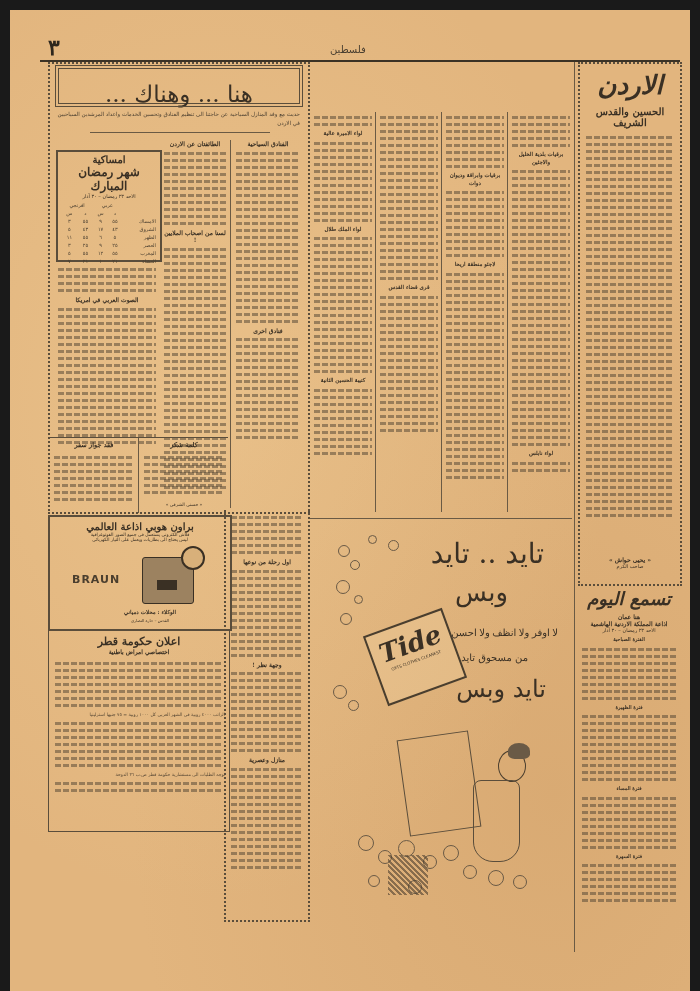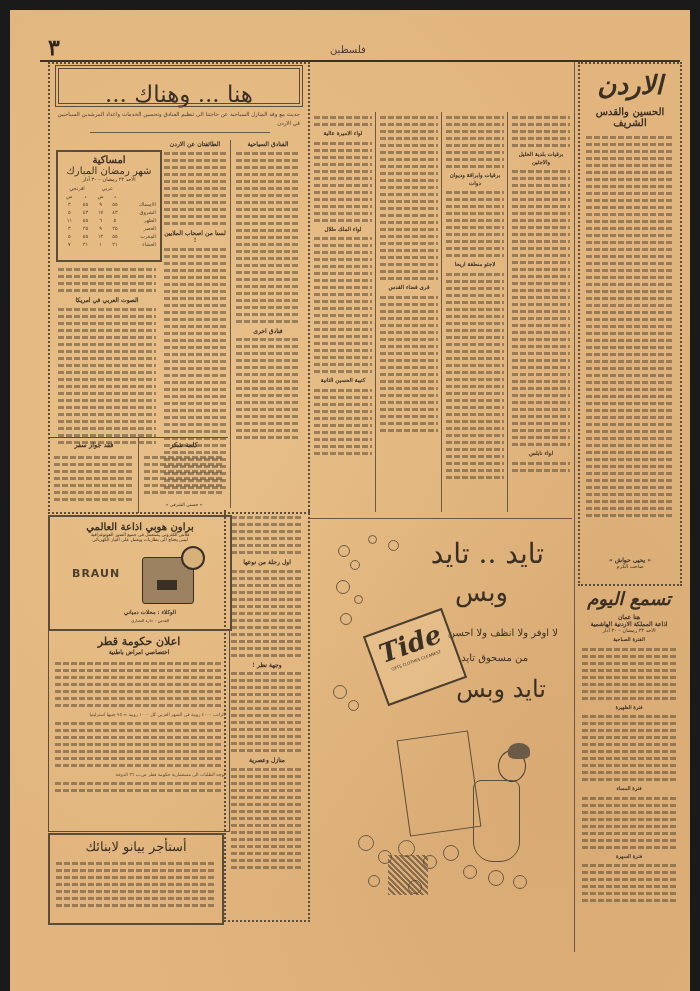--- a/index.html
+++ b/index.html
@@ -353,21 +353,21 @@
         <div class="line"></div>
         <div class="line"></div>
         <div class="line"></div>
     </div>
   </div>
   <div class="abs hrule" style="left:300px; top:508px; width:262px;"></div>
 
   <div class="abs" style="left:318px; top:515px; width:240px; height:390px;">
     <div class="ad-text abs" style="right:24px; top:12px; font-size:28px;">تايد .. تايد</div>
     <div class="ad-text abs" style="right:60px; top:52px; font-size:26px;">وبس</div>
-    <div class="ad-text abs" style="right:10px; top:102px; font-size:10px;">لا اوفر ولا انظف ولا احسن</div>
+    <div class="ad-text abs" style="right:10px; top:102px; font-size:10px;font-family:Liberation Serif, serif;">لا اوفر ولا انظف ولا احسن</div>
     <div class="ad-text abs" style="right:40px; top:127px; font-size:10px;">من مسحوق تايد</div>
     <div class="ad-text abs" style="right:22px; top:150px; font-size:24px;">تايد وبس</div>
 
     <div class="abs" style="left:45px; top:95px; width:80px; height:70px; border:2px solid #4a3e2e; transform:rotate(-20deg); background:rgba(240,210,160,.35);">
       <div style="font-family:'DejaVu Serif',serif; font-weight:bold; font-size:26px; color:#3a3024; text-align:center; margin-top:6px; font-style:italic;">Tide</div>
       <div style="font-size:4px; text-align:center; color:#3a3024;">GETS CLOTHES CLEANEST</div>
     </div>
 
     <div class="bubble" style="left:10px; top:20px; width:10px; height:10px;"></div>
     <div class="bubble" style="left:22px; top:35px; width:8px; height:8px;"></div>
@@ -400,21 +400,21 @@
 
   <div class="abs dotbox" style="left:38px; top:52px; width:258px; height:448px;">
     <div class="abs box" style="left:8px; top:4px; width:240px; height:34px; outline:1px solid #5a4d3b; outline-offset:2px;">
       <div class="heading" style="font-size:23px; font-weight:normal; margin-top:12px;text-align:center;">هنا ... وهناك ...</div>
     </div>
     <div class="abs rtl" style="left:6px; top:46px; width:244px; font-size:5.5px; line-height:9px; color:#4a3f30;">حديث مع وفد المنازل السياحية عن حاجتنا الى تنظيم الفنادق وتحسين الخدمات واعداد المرشدين السياحيين في الاردن</div>
     <div class="abs hrule" style="left:40px; top:68px; width:180px;"></div>
 
     <div class="abs box" style="left:6px; top:86px; width:102px; height:108px; border-width:2px; border-style:double;">
       <div class="heading" style="font-size:10px; margin-top:2px;">امساكية</div>
-      <div class="heading" style="font-size:10px; font-weight:normal;">شهر رمضان المبارك</div>
+      <div class="heading" style="font-size:12px; font-weight:bold;">شهر رمضان المبارك</div>
       <div class="heading" style="font-size:5px; font-weight:normal;">الاحد ٢٣ رمضان – ٣٠ آذار</div>
       <table style="width:96px; margin:2px auto 0; font-size:5px; color:#4a3f30; direction:rtl; border-collapse:collapse;">
         <tbody>
             <tr>
           <td></td>
           <td colspan="2" style="text-align:center;">عربي</td>
           <td colspan="2" style="text-align:center;">افرنجي</td>
         </tr>
         <tr>
           <td></td>
@@ -614,21 +614,21 @@
         <div class="line"></div>
         <div class="line"></div>
     </div>
     <div class="abs heading" style="left:94px; top:64px; width:84px; font-size:4.5px; font-weight:normal;">« حسني الشرفي »</div>
   </div>
 
   <div class="abs box" style="left:38px; top:505px; width:180px; height:112px; border-width:2px;">
     <div class="heading" style="font-size:10px; margin-top:4px;">براون هوبي اذاعة العالمي</div>
     <div class="heading" style="font-size:4.5px; font-weight:normal;">فلاش الكتروني يستعمل في جميع الصور الفوتوغرافية</div>
     <div class="heading" style="font-size:4.5px; font-weight:normal;">ليس يحتاج الى بطاريات ويعمل على التيار الكهربائي</div>
-    <div class="abs" style="left:22px; top:50px; font-size:11px; font-weight:bold; letter-spacing:1px; color:#4a3e2e; font-family:'DejaVu Sans',sans-serif;">BRAUN</div>
+    <div class="abs" style="left:22px; top:56px; font-size:11px; font-weight:bold; letter-spacing:1px; color:#4a3e2e; font-family:'DejaVu Sans',sans-serif;">BRAUN</div>
     <div class="abs" style="left:92px; top:40px; width:50px; height:45px; border:1px solid #3a3024; background:#9c8260; border-radius:3px;">
       <div style="position:absolute; right:-12px; top:-12px; width:20px; height:20px; border:2px solid #3a3024; border-radius:50%; background:#d8b07a;"></div>
       <div style="position:absolute; left:14px; top:22px; width:20px; height:10px; background:#3a3024;"></div>
     </div>
     <div class="abs heading" style="left:40px; top:92px; width:120px; font-size:5.5px;">الوكلاء : محلات دمياني</div>
     <div class="abs heading" style="left:40px; top:101px; width:120px; font-size:4px; font-weight:normal;">القدس – حارة النصارى</div>
   </div>
 
   <div class="abs box" style="left:38px; top:620px; width:180px; height:200px; border-width:1px;">
     <div class="heading" style="font-size:11px; margin-top:4px;">اعلان حكومة قطر</div>
@@ -648,32 +648,20 @@
         <div class="line"></div>
         <div class="line"></div>
         <div class="line"></div>
         <div class="line"></div>
       <div class="rtl" style="font-size:4.5px; line-height:7px; color:#5a4a36;">توجه الطلبات الى مستشارية حكومة قطر ص.ب ٣٦ الدوحة</div>
       <div class="line"></div>
         <div class="line"></div>
     </div>
   </div>
 
-  <div class="abs box" style="left:38px; top:823px; width:172px; height:88px; border-width:2px;">
-    <div class="heading" style="font-size:13px; font-weight:normal; margin-top:4px;">أستأجر بيانو لابنائك</div>
-    <div class="col-text" style="height:55px; margin:4px 4px;">
-      <div class="line"></div>
-        <div class="line"></div>
-        <div class="line"></div>
-        <div class="line"></div>
-        <div class="line"></div>
-        <div class="line"></div>
-        <div class="line"></div>
-    </div>
-  </div>
 
   <div class="abs dotbox" style="left:214px; top:500px; width:82px; height:410px; border-width:0 2px 2px 2px;">
     <div class="col-text" style="height:400px; margin:2px 3px;">
       <div class="line"></div>
         <div class="line"></div>
         <div class="line"></div>
         <div class="line"></div>
         <div class="line"></div>
         <div class="line"></div>
       <div class="heading" style="font-size:6px;">اول رحلة من نوعها</div>

